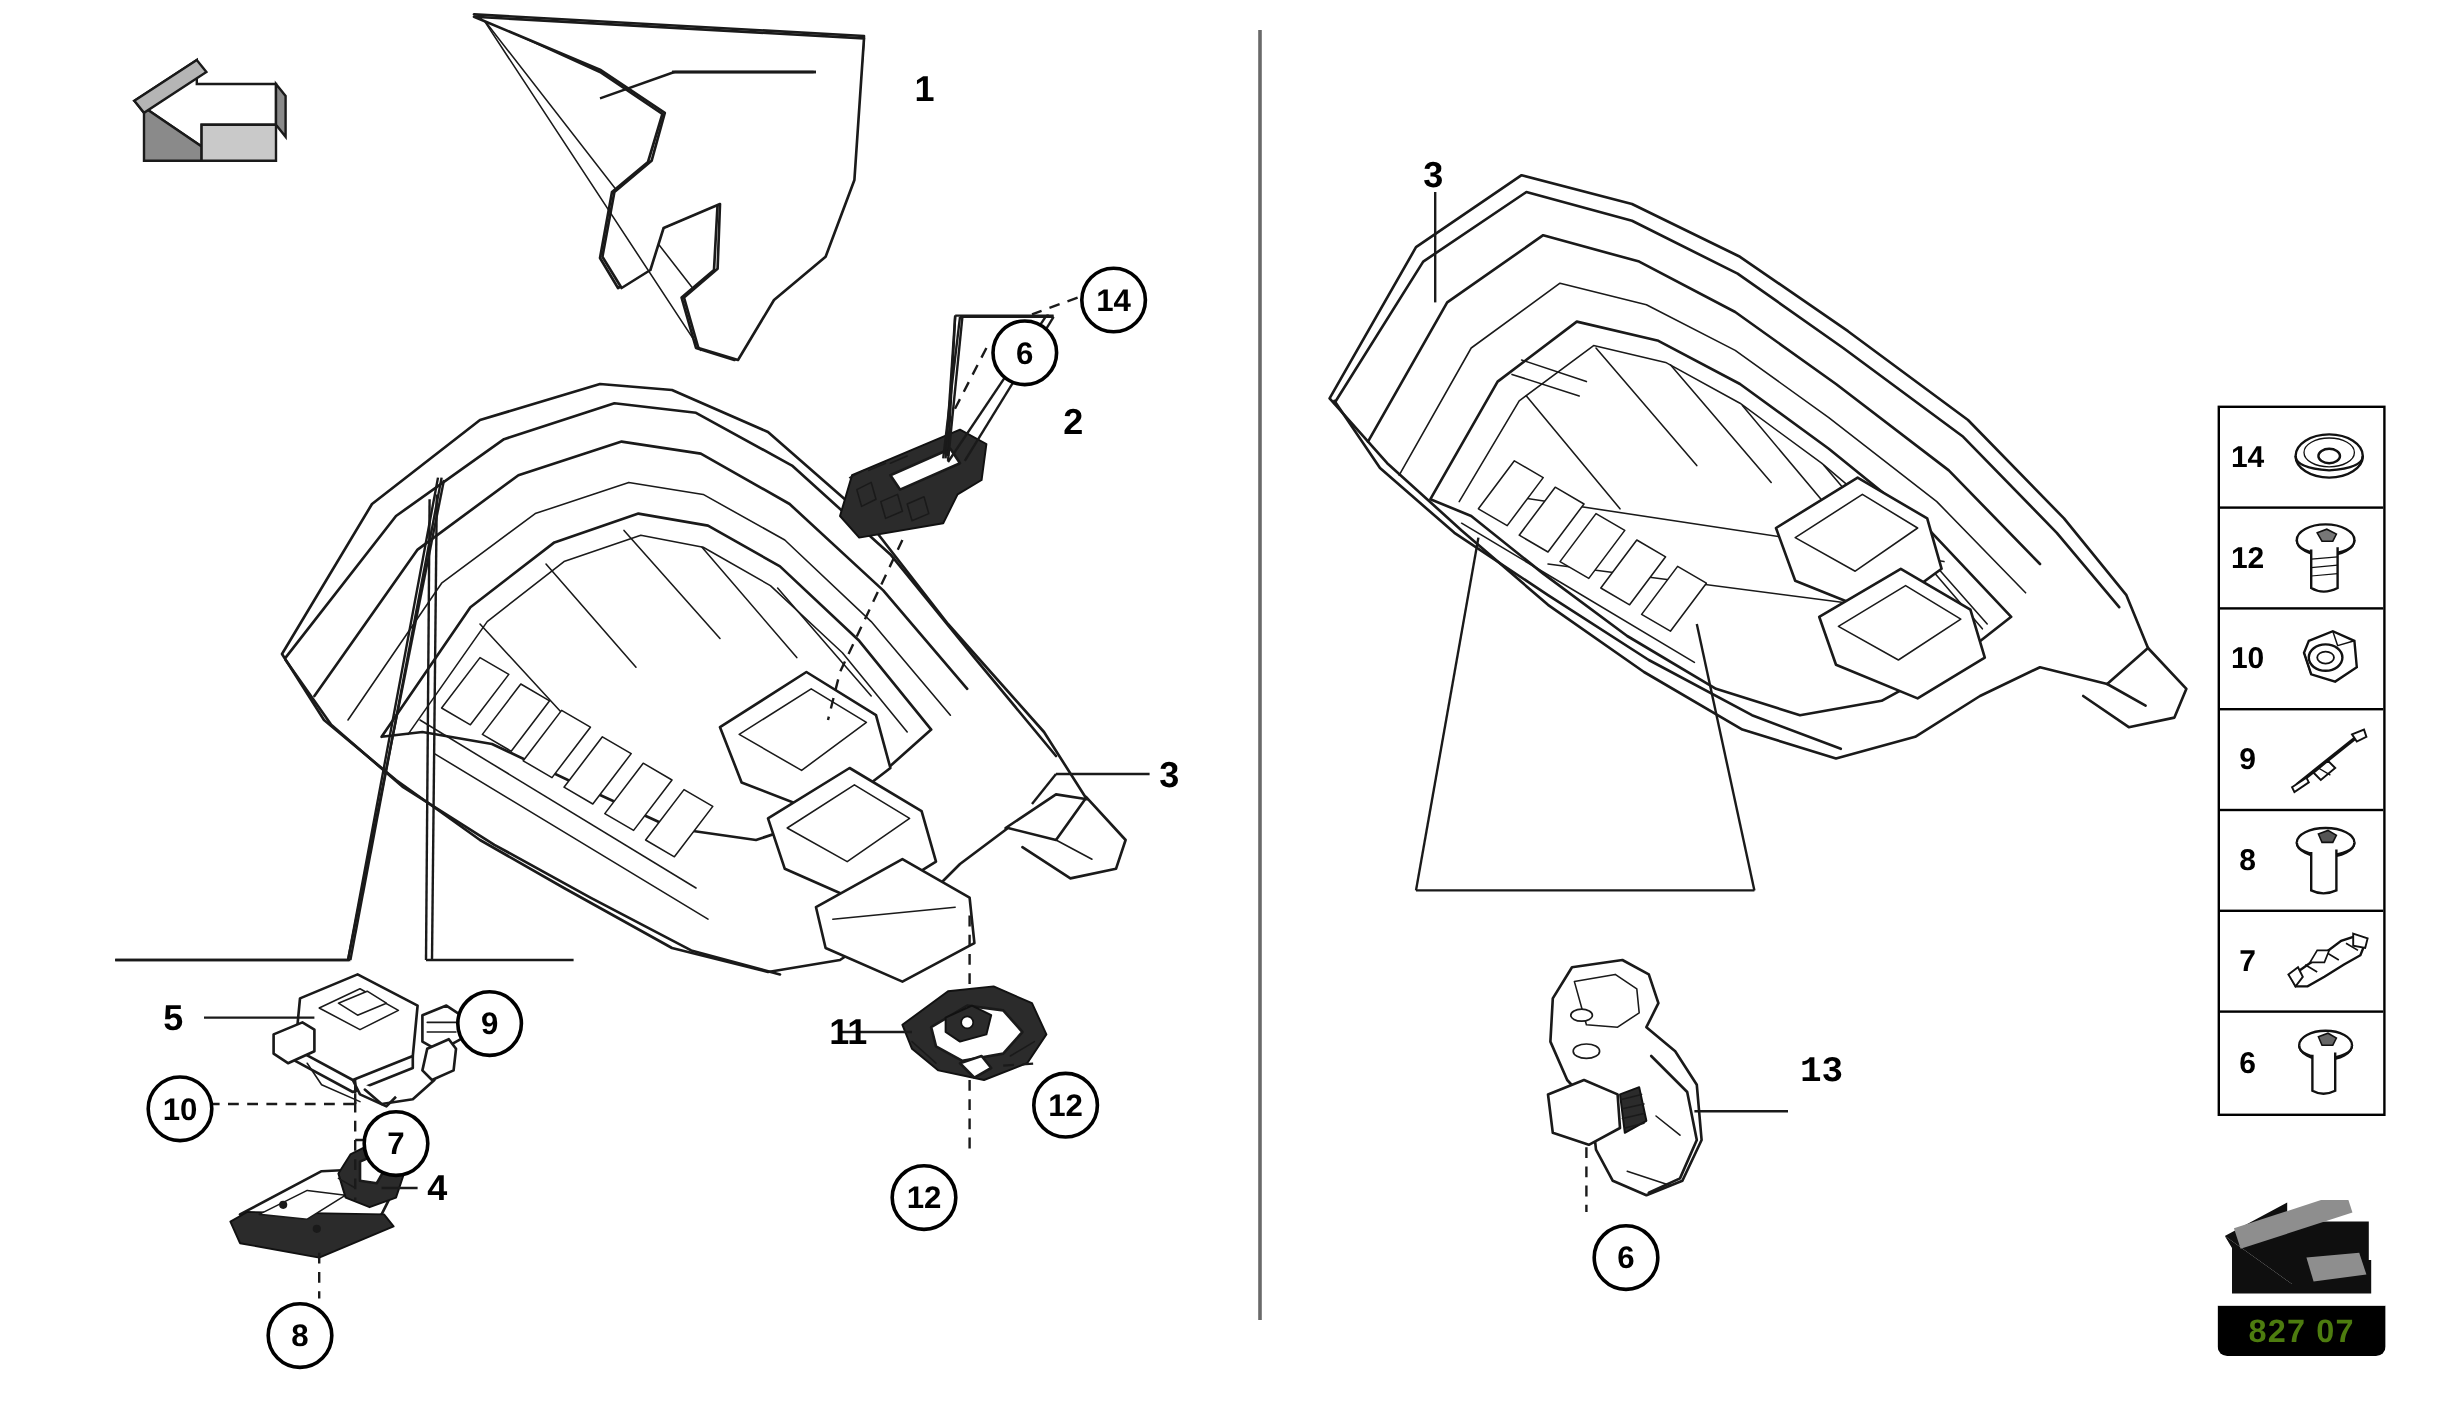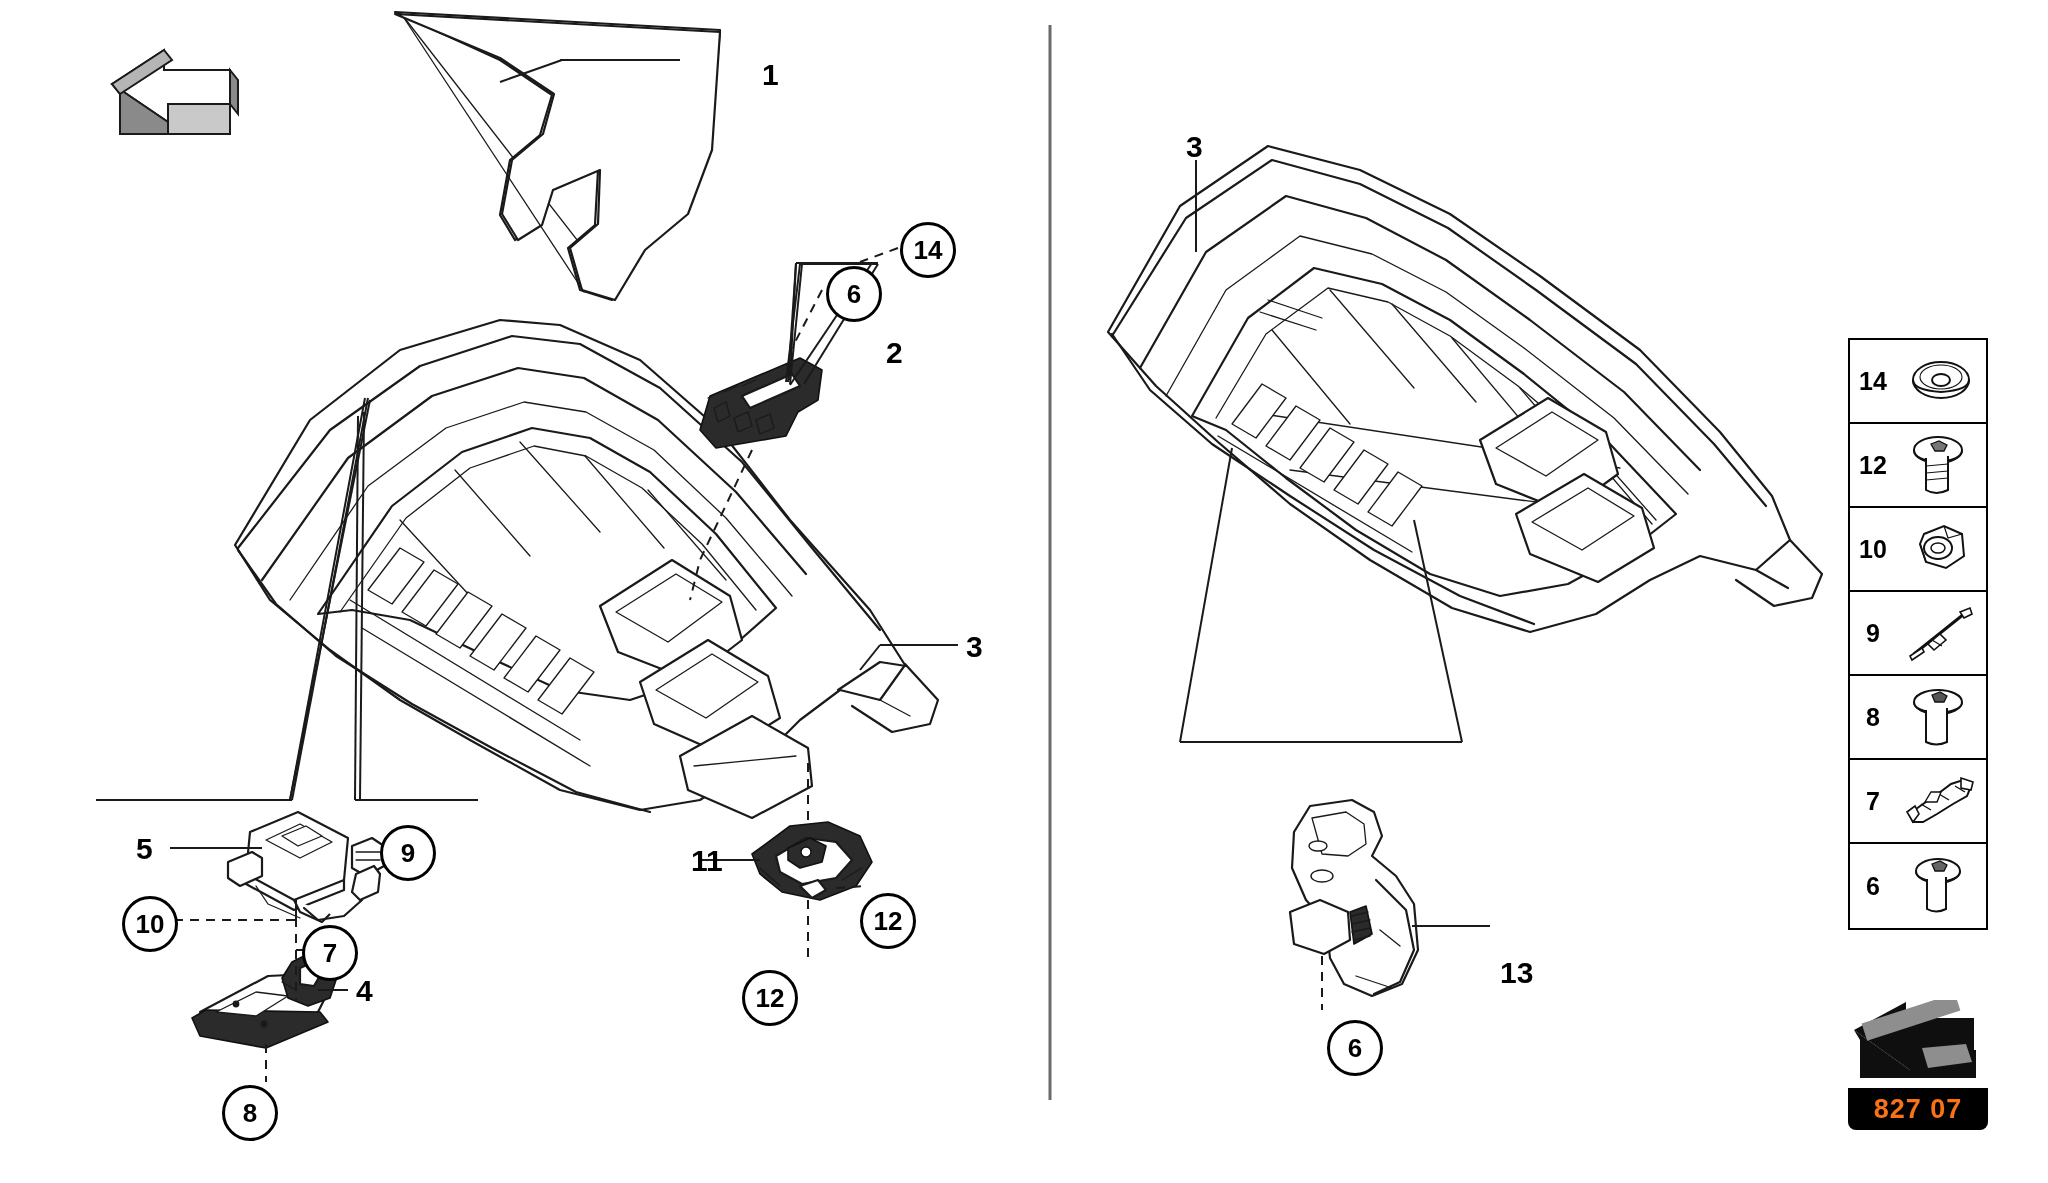--- a/index.html
+++ b/index.html
@@ -100,21 +100,21 @@
   #badge-icon {
     width: 140px;
     height: 88px;
     background: #ffffff;
     position: relative;
   }
   #badge-text {
     width: 140px;
     height: 42px;
     background: #000000;
-    color: #f97316;
+    color: #4d7c0f;
     font-family: "Liberation Sans", sans-serif;
     font-weight: bold;
     font-size: 27px;
     display: flex;
     align-items: center;
     justify-content: center;
     letter-spacing: 1px;
   }
 </style>
 </head>
@@ -366,21 +366,21 @@
     </g>
   </svg>
 
   <div class="label" style="left:762px;  top:60px;">1</div>
   <div class="label" style="left:886px;  top:338px;">2</div>
   <div class="label" style="left:966px;  top:632px;">3</div>
   <div class="label" style="left:356px;  top:976px;">4</div>
   <div class="label" style="left:136px;  top:834px;">5</div>
   <div class="label" style="left:654px;  top:846px;margin-left:37px;">11</div>
   <div class="label" style="left:1186px; top:132px;">3</div>
-  <div class="label" style="left:1500px; top:958px;">13</div>
+  <div class="label" style="left:1500px; top:879px;font-family:Liberation Mono, monospace;">13</div>
 
   <div class="circle-callout" style="left:900px;  top:222px;">14</div>
   <div class="circle-callout" style="left:826px;  top:266px;">6</div>
   <div class="circle-callout" style="left:380px;  top:825px;">9</div>
   <div class="circle-callout" style="left:122px;  top:896px;">10</div>
   <div class="circle-callout" style="left:302px;  top:925px;">7</div>
   <div class="circle-callout" style="left:222px;  top:1085px;">8</div>
   <div class="circle-callout" style="left:860px;  top:893px;">12</div>
   <div class="circle-callout" style="left:742px;  top:970px;">12</div>
   <div class="circle-callout" style="left:1327px; top:1020px;">6</div>

